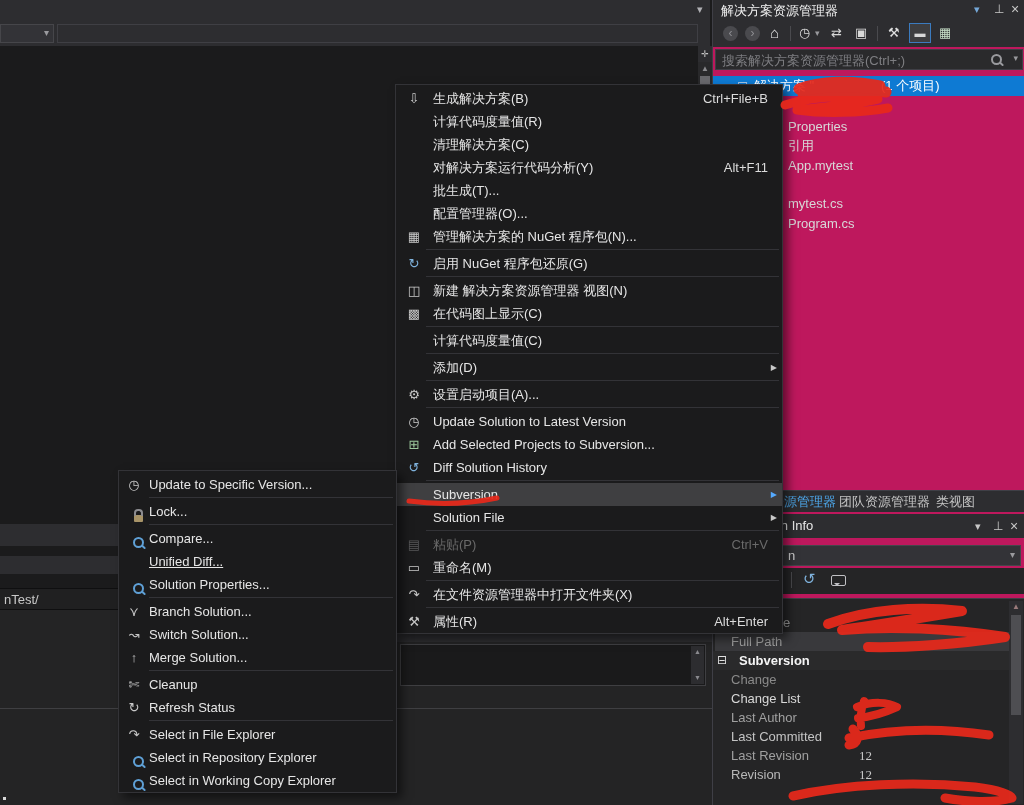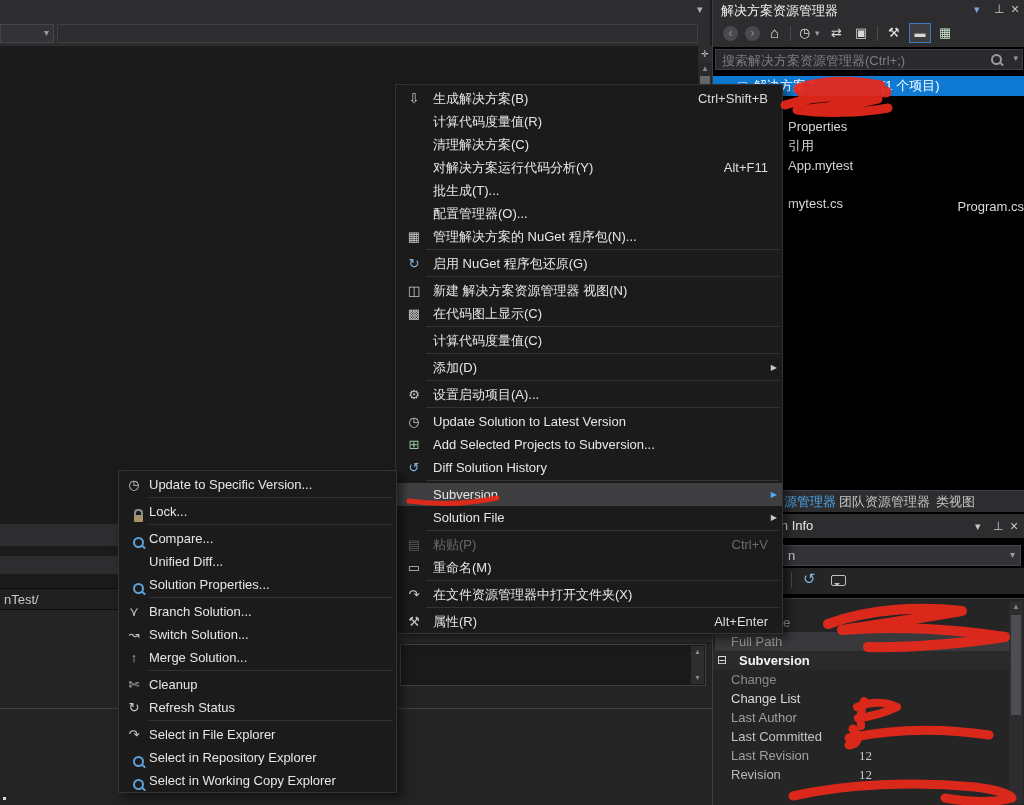--- a/index.html
+++ b/index.html
@@ -79,21 +79,21 @@
   <div class="abs" style="left:397px;top:618px;width:315px;height:24px;background:#2D2D30;"></div>
   <div class="abs" style="left:400px;top:644px;width:306px;height:42px;background:#1A1A1B;border:1px solid #3F3F42;box-sizing:border-box;">
     <div class="abs" style="right:1px;top:1px;width:13px;height:38px;background:#2D2D30;">
       <div style="text-align:center;font-size:7px;color:#8A8A8E;line-height:12px;">▲</div>
       <div class="abs" style="bottom:0;left:0;width:13px;text-align:center;font-size:7px;color:#8A8A8E;line-height:12px;">▼</div>
     </div>
   </div>
   <div class="abs" style="left:0;top:708px;width:712px;height:1px;background:#3F3F42;"></div>
   <div class="abs" style="left:3px;top:797px;width:3px;height:3px;background:#D8D8D8;"></div>
 
-  <div class="abs" style="left:712px;top:0;width:312px;height:805px;background:#000000;border-left:1px solid #3F3F46;box-sizing:border-box;z-index:1;">
+  <div class="abs" style="left:712px;top:0;width:312px;height:805px;background:#be185d;border-left:1px solid #3F3F46;box-sizing:border-box;z-index:1;">
 
     <div class="abs dots" style="left:0;top:0;width:312px;height:20px;background:#2D2D30;">
       <span class="abs" style="left:8px;top:2px;background:#2D2D30;padding-right:4px;color:#F1F1F1;">解决方案资源管理器</span>
       <span class="abs" style="left:261px;top:3px;color:#75A8D8;font-size:11px;background:#2D2D30;">▾</span>
       <span class="abs" style="left:281px;top:2px;color:#C8C8C8;font-size:12px;background:#2D2D30;">⊥</span>
       <span class="abs" style="left:298px;top:1px;color:#C8C8C8;font-size:14px;background:#2D2D30;">×</span>
     </div>
 
     <div class="abs" style="left:0;top:20px;width:312px;height:27px;background:#2D2D30;">
       <span class="navc abs" style="left:10px;top:6px;">‹</span>
@@ -119,21 +119,21 @@
     <div class="trow" style="top:76px;height:20px;line-height:20px;background:#0E7AD3;color:#FFFFFF;padding-left:0;">
       <span class="abs" style="left:24px;top:0;color:#CBD8EA;font-size:12px;">▣</span>
       <span class="abs" style="left:41px;top:0;">解决方案 "</span>
       <span class="abs" style="left:168px;top:0;">(1 个项目)</span>
     </div>
     <div class="trow" style="top:97px;"></div>
     <div class="trow" style="top:117px;"><span>Properties</span></div>
     <div class="trow" style="top:136px;"><span>引用</span></div>
     <div class="trow" style="top:156px;"><span>App.mytest</span></div>
     <div class="trow" style="top:194px;"><span>mytest.cs</span></div>
-    <div class="trow" style="top:197px;text-align:right;"><span>Program.cs</span></div>
+    <div class="trow" style="top:214px;"><span>Program.cs</span></div>
 
     <div class="abs" style="left:0;top:490px;width:312px;height:22px;background:#2D2D30;border-top:1px solid #3F3F46;box-sizing:border-box;">
       <span class="tab" style="left:6px;color:#4DA6E8;">解决方案资源管理器</span>
       <span class="tab" style="left:126px;">团队资源管理器</span>
       <span class="tab" style="left:223px;">类视图</span>
     </div>
 
     <div class="abs dots" style="left:0;top:514px;width:312px;height:24px;background:#2D2D30;">
       <span class="abs" style="left:10px;top:4px;background:#2D2D30;padding-right:4px;color:#E8E8E8;">Subversion Info</span>
       <span class="abs" style="left:262px;top:6px;color:#C8C8C8;font-size:11px;background:#2D2D30;">▾</span>
@@ -197,21 +197,21 @@
         <div style="text-align:center;font-size:8px;color:#9A7A7A;line-height:12px;">▲</div>
         <div class="abs" style="left:2px;top:14px;width:10px;height:100px;background:#4E4E52;"></div>
       </div>
     </div>
   </div>
 
   <div class="menu" style="left:395px;top:84px;width:388px;z-index:10;">
     <div class="mi">
         <span class="ic">⇩</span>
         <span>生成解决方案(B)</span>
-        <span class="sc">Ctrl+Shift+B</span>
+        <span class="sc">Ctrl+File+B</span>
       </div>
     <div class="mi">
         <span>计算代码度量值(R)</span>
       </div>
     <div class="mi">
         <span>清理解决方案(C)</span>
       </div>
     <div class="mi">
         <span>对解决方案运行代码分析(Y)</span>
         <span class="sc">Alt+F11</span>
@@ -307,21 +307,21 @@
     <div class="msep"></div>
     <div class="mi" style="padding-left:30px;">
         <span class="ic" style="left:8px;top:6px;"><span class="lock"></span></span>
         <span>Lock...</span>
       </div>
     <div class="msep"></div>
     <div class="mi" style="padding-left:30px;">
         <span class="ic" style="left:8px;top:3px;"><span class="mag"></span></span>
         <span>Compare...</span>
       </div>
-    <div class="mi" style="padding-left:30px;">
+    <div class="mi" style="padding-left:30px;text-decoration:underline;">
         <span>Unified Diff...</span>
       </div>
     <div class="mi" style="padding-left:30px;">
         <span class="ic" style="left:8px;top:3px;"><span class="mag"></span></span>
         <span>Solution Properties...</span>
       </div>
     <div class="msep"></div>
     <div class="mi" style="padding-left:30px;">
         <span class="ic" style="left:4px;">⋎</span>
         <span>Branch Solution...</span>

